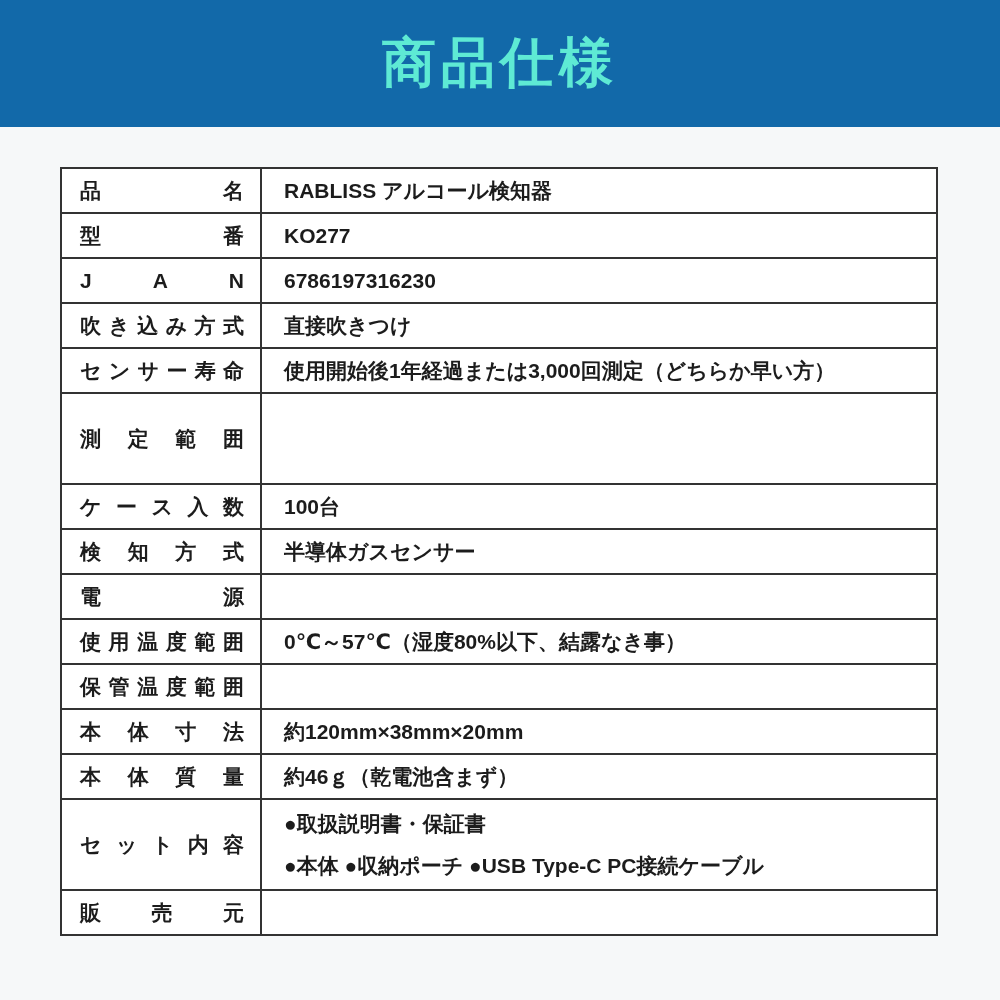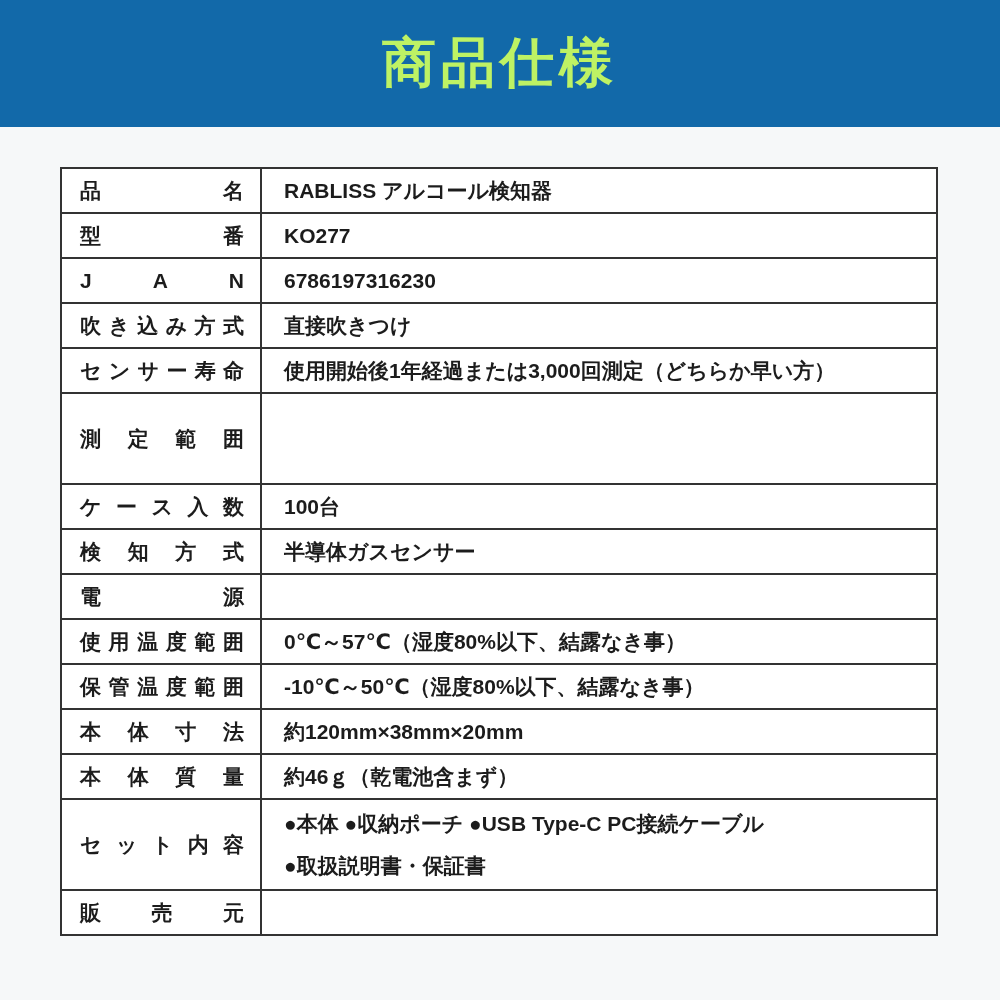--- a/index.html
+++ b/index.html
@@ -18,21 +18,21 @@
   .banner {
     width: 100%;
     height: 127px;
     background: #1269a9;
     display: flex;
     align-items: center;
     justify-content: center;
   }
   .banner h1 {
     margin: 0;
-    color: #bef264;
+    color: #5eead4;
     font-size: 54px;
     font-weight: 700;
     letter-spacing: 5px;
   }
   .spec-table {
     position: absolute;
     left: 60px;
     top: 167px;
     width: 878px;
     background: #ffffff;
@@ -205,23 +205,20 @@
 
   <div class="row">
     <div class="cell label">
         <span>保</span>
         <span>管</span>
         <span>温</span>
         <span>度</span>
         <span>範</span>
         <span>囲</span>
       </div>
-    <div class="cell value">
-      <div class="line">-10℃～50℃（湿度80%以下、結露なき事）</div>
-    </div>
   </div>
 
   <div class="row">
     <div class="cell label">
         <span>本</span>
         <span>体</span>
         <span>寸</span>
         <span>法</span>
       </div>
     <div class="cell value">
@@ -243,22 +240,22 @@
 
   <div class="row tall">
     <div class="cell label">
         <span>セ</span>
         <span>ッ</span>
         <span>ト</span>
         <span>内</span>
         <span>容</span>
       </div>
     <div class="cell value">
+      <div class="line">●取扱説明書・保証書</div>
       <div class="line">●本体 ●収納ポーチ ●USB Type-C PC接続ケーブル</div>
-      <div class="line">●取扱説明書・保証書</div>
     </div>
   </div>
 
   <div class="row">
     <div class="cell label">
         <span>販</span>
         <span>売</span>
         <span>元</span>
       </div>
   </div>

